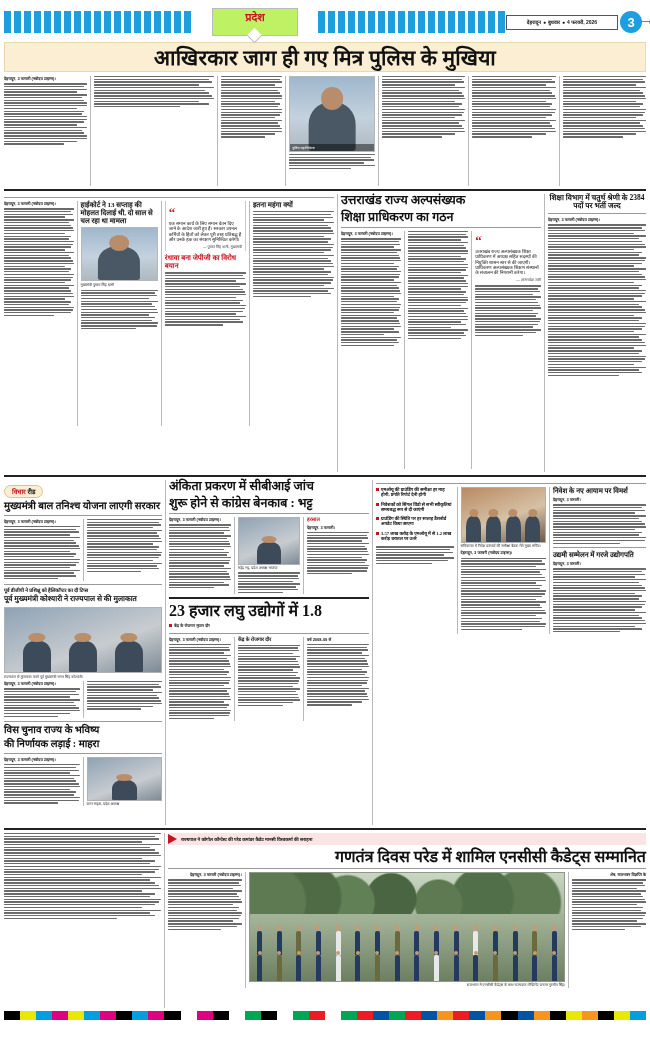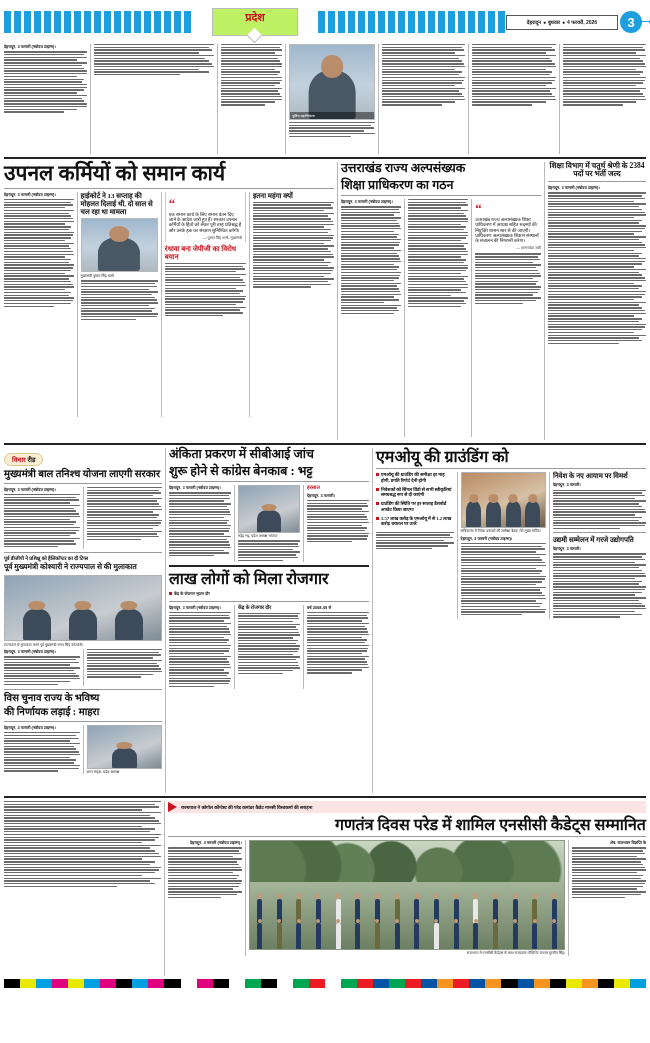--- a/index.html
+++ b/index.html
@@ -128,20 +128,23 @@
       <span>बुधवार</span>
       <span class="dot">●</span>
       <span>4 फरवरी, 2026</span>
     </div>
     <div class="pageno">
       <div class="circ">3</div>
       <span class="tail"></span>
     </div>
   </div>
 
+  <div class="lead-banner">
+    <h1>आखिरकार जाग ही गए मित्र पुलिस के मुखिया</h1>
+  </div>
 
   <div class="sheet">
 
     <div class="topgrid" style="height:110px;margin-top:4px;">
       <div class="c copy dense" style="width:84px;">
         <div class="byline">देहरादून, 3 फरवरी (नवोदय टाइम्स)।</div>
         <div class="ln s1"></div>
           <div class="ln s2"></div>
           <div class="ln s4"></div>
           <div class="ln s3"></div>
@@ -303,21 +306,20 @@
           <div class="ln s3"></div>
           <div class="ln s5"></div>
       </div>
     </div>
 
     <div class="rule thick"></div>
 
     <div class="row" style="height:278px;">
 
       <div class="col" style="width:330px;">
-        <h2 class="hl hl-xl">उपनल कर्मियों को समान कार्य</h2>
         <div class="rule"></div>
         <div class="row" style="height:225px;">
           <div class="col copy dense" style="width:72px;">
             <div class="byline">देहरादून, 3 फरवरी (नवोदय टाइम्स)।</div>
             <div class="ln s1"></div>
               <div class="ln s2"></div>
               <div class="ln s4"></div>
               <div class="ln s3"></div>
             <div class="ln s1"></div>
               <div class="ln s6"></div>
@@ -865,21 +867,21 @@
                 <div class="ln s4"></div>
                 <div class="ln s2"></div>
                 <div class="ln s5"></div>
             </div>
           </div>
         </div>
 
         <div class="rule thick"></div>
 
         <div>
-          <h2 class="hl hl-lg">लाख लोगों को मिला रोजगार</h2>
+          <h2 class="hl hl-lg">23 हजार लघु उद्योगों में 1.8</h2>
           <div class="bullets" style="margin-top:2px;">
             <div class="bl">
               <span class="sq"></span>
               <span class="bt byline">केंद्र के रोजगार सृजन दौर</span>
             </div>
           </div>
           <div class="rule"></div>
           <div class="row">
             <div class="col copy dense" style="width:62px;">
               <div class="byline">देहरादून, 3 फरवरी (नवोदय टाइम्स)।</div>
@@ -966,21 +968,20 @@
                 <div class="ln s3"></div>
                 <div class="ln s5"></div>
             </div>
           </div>
         </div>
       </div>
 
       <div class="vdiv"></div>
 
       <div class="col" style="width:270px;">
-        <h2 class="hl hl-lg">एमओयू की ग्राउंडिंग को</h2>
         <div class="rule"></div>
         <div class="row">
           <div class="col bullets" style="width:80px;">
             <div class="bl">
               <span class="sq"></span>
               <span class="bt subhead" style="font-size:4.6px;">एमओयू की ग्राउंडिंग की समीक्षा हर माह होगी, प्रगति रिपोर्ट देनी होगी</span>
             </div>
             <div class="bl">
               <span class="sq"></span>
               <span class="bt subhead" style="font-size:4.6px;">निवेशकों को सिंगल विंडो से सभी स्वीकृतियां समयबद्ध रूप से दी जाएंगी</span>

